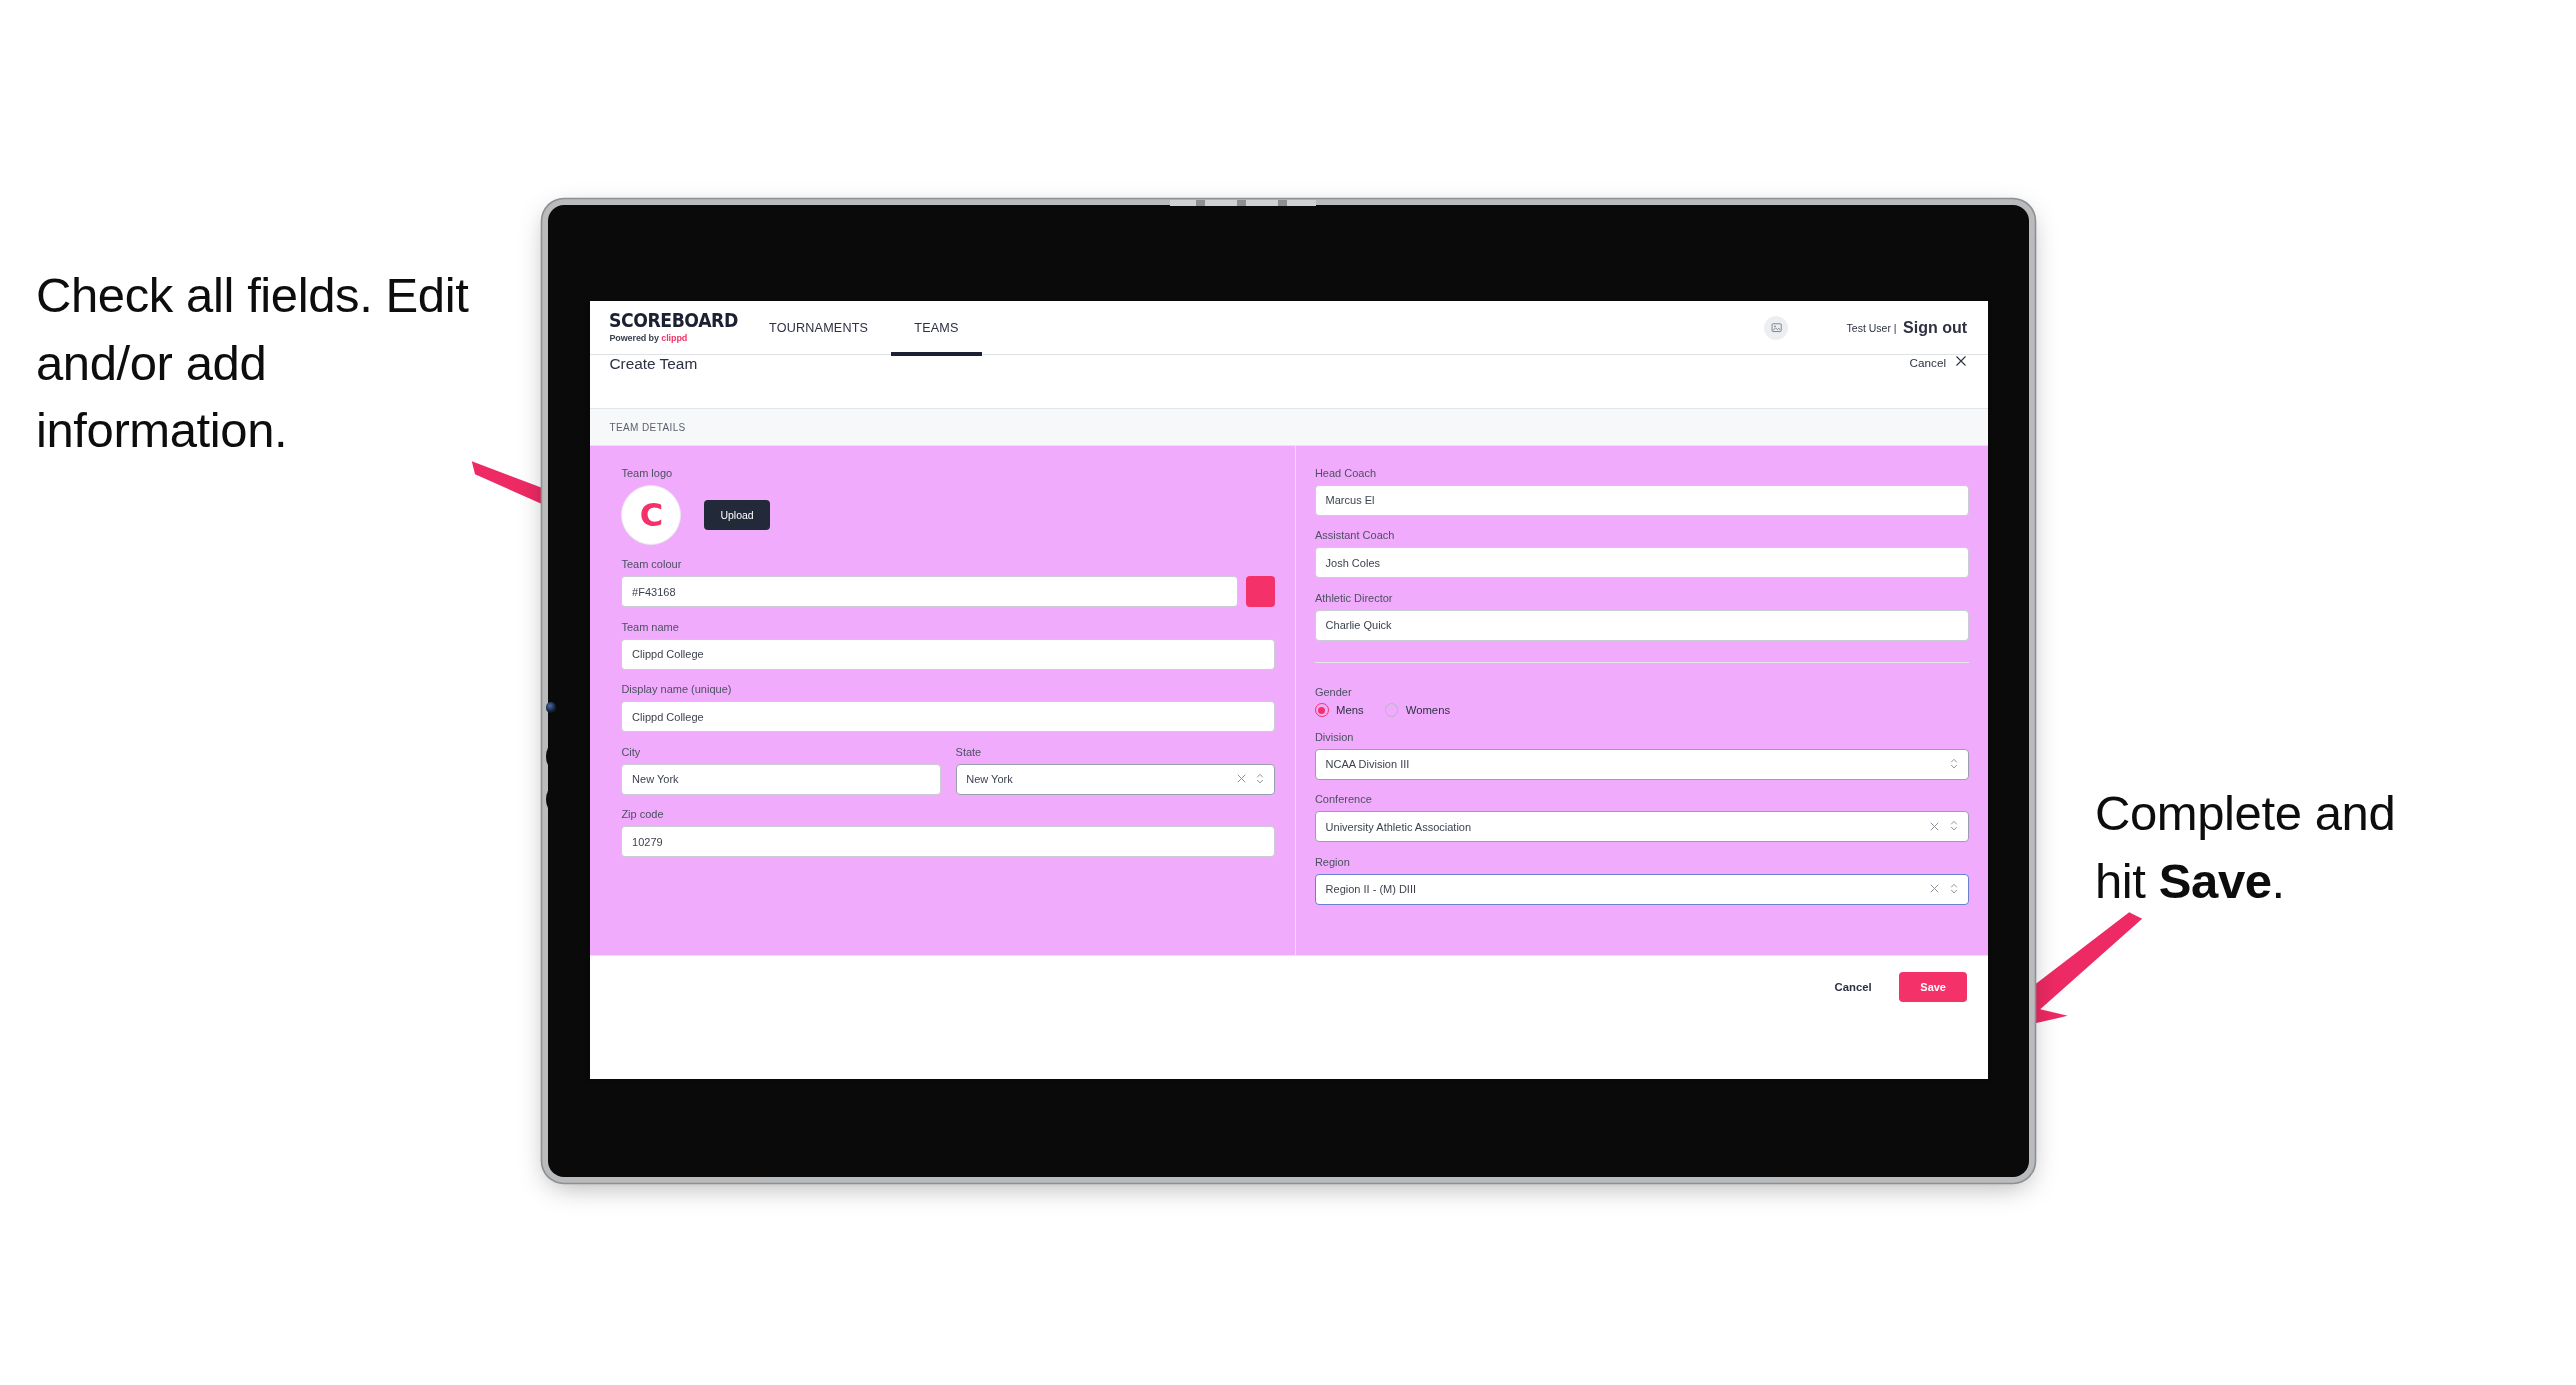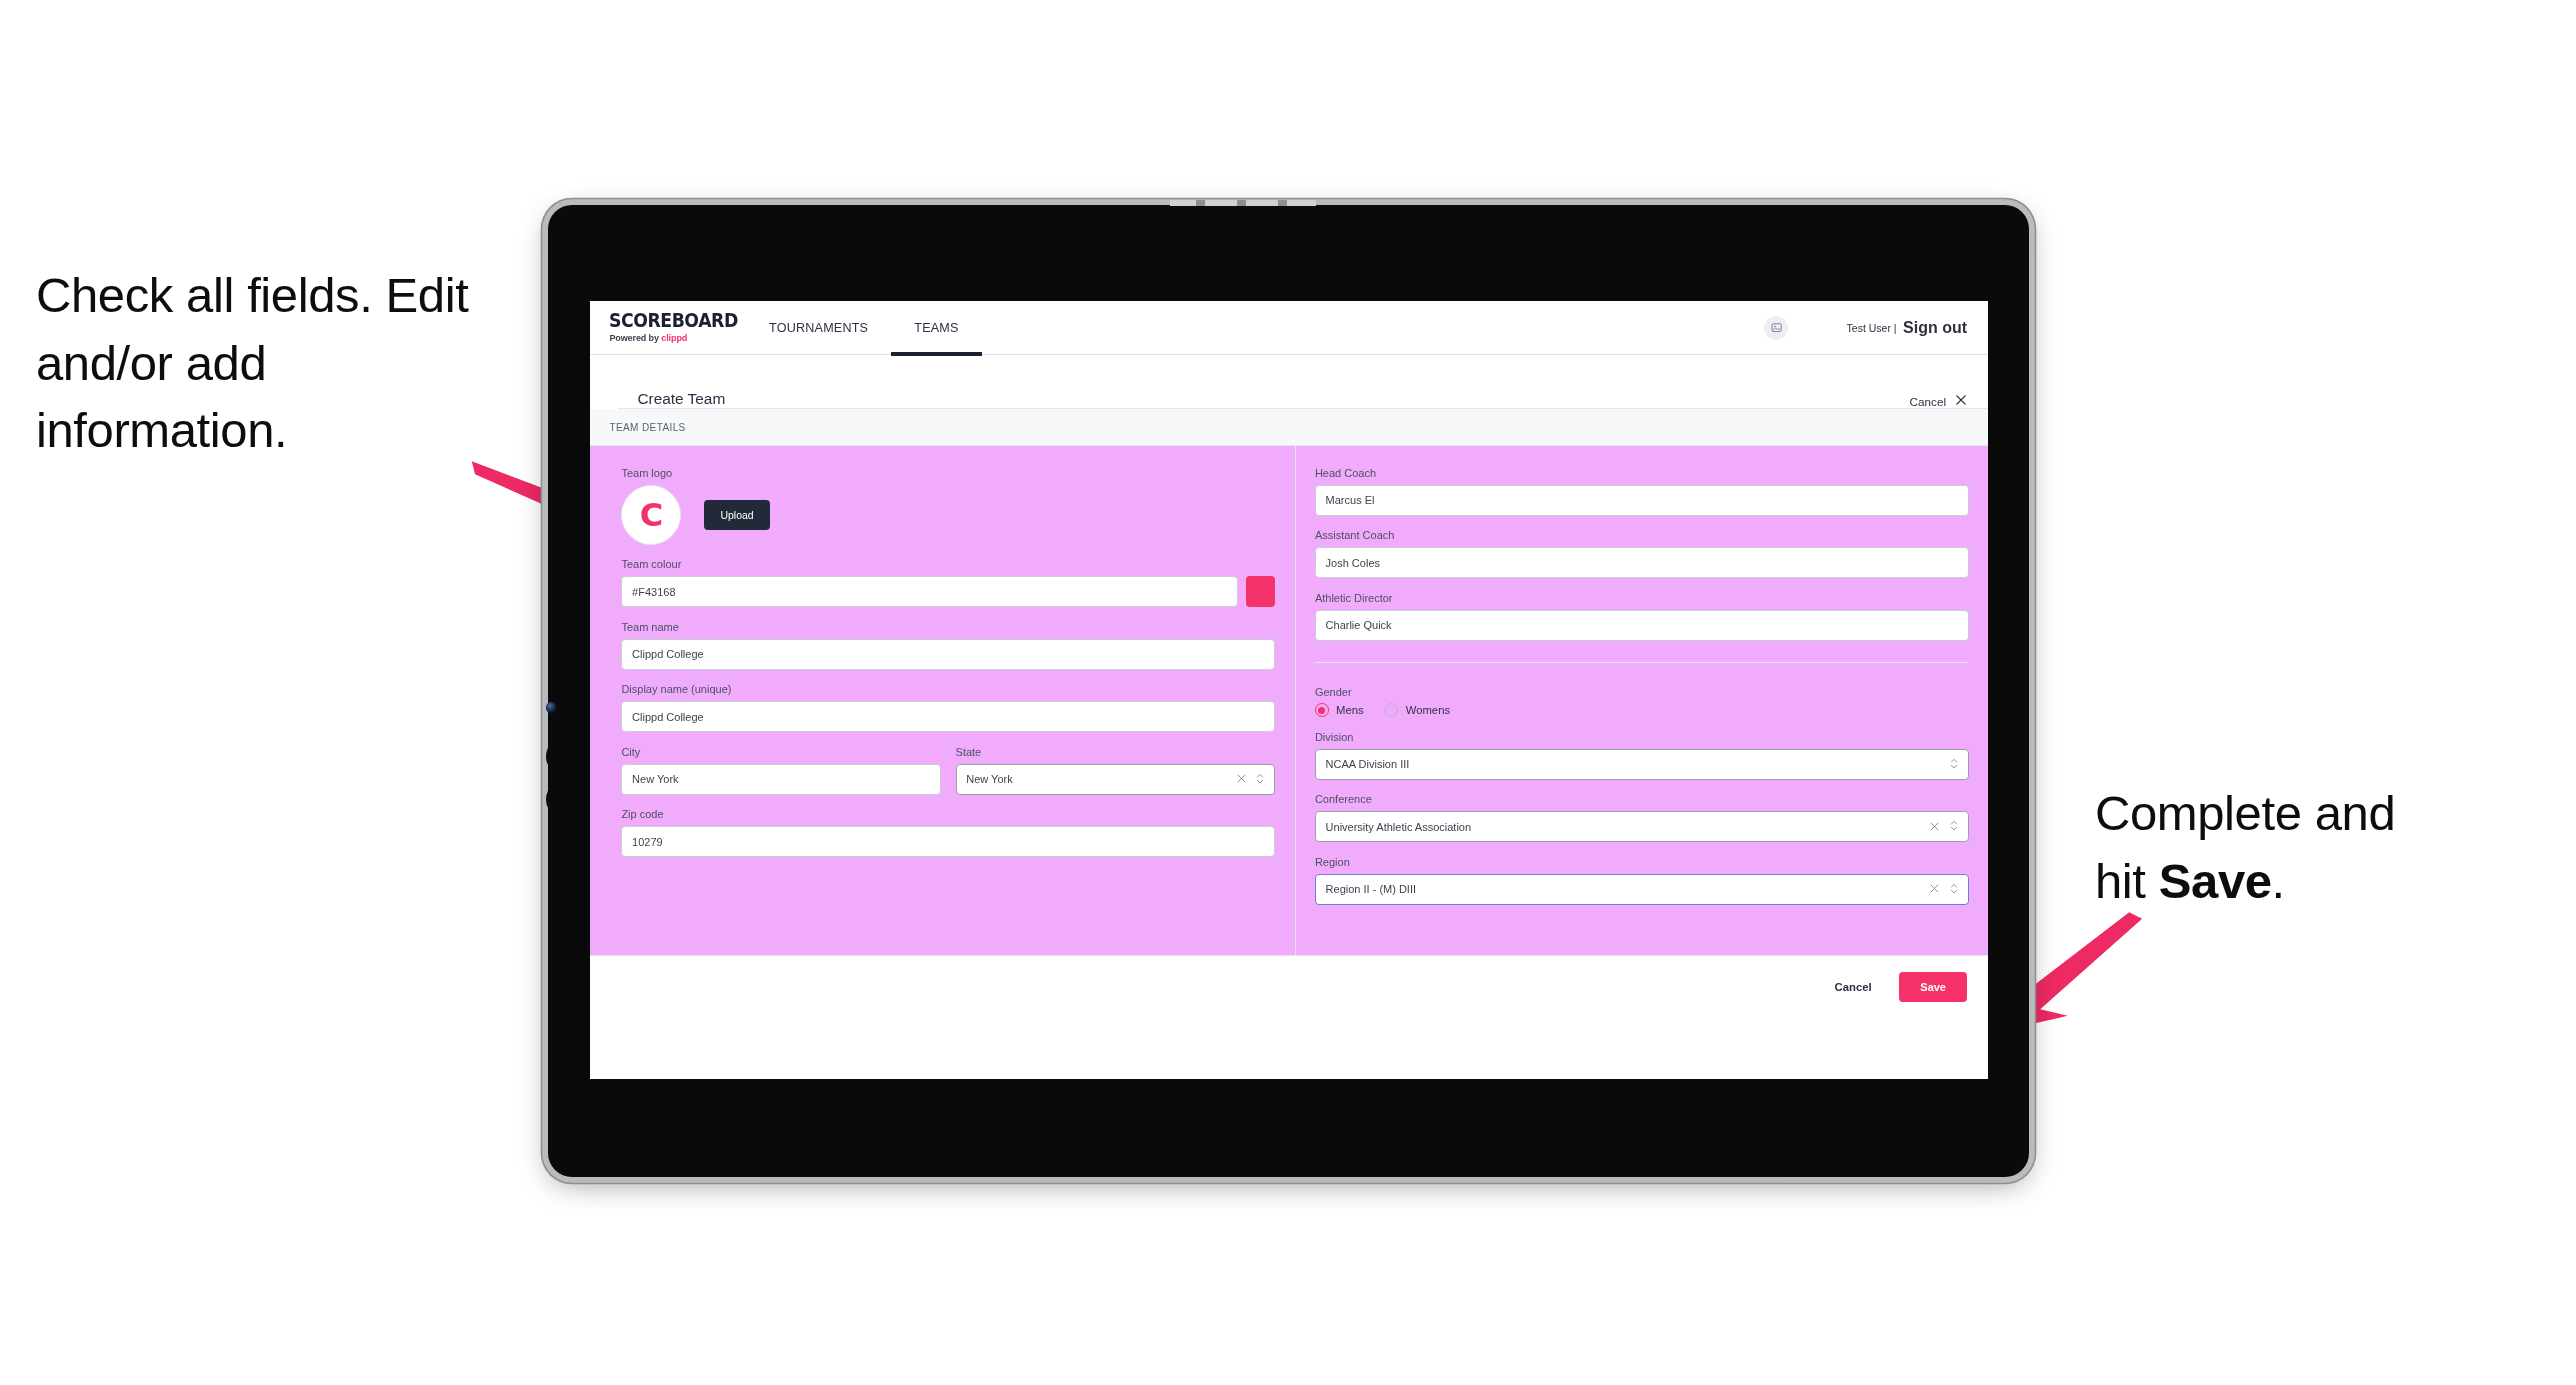--- a/index.html
+++ b/index.html
@@ -45,21 +45,21 @@
   #arrow-right { left: 1969px; top: 912px; width: 178px; height: 130px; }
 
   
   #tablet-device {
     position: absolute;
     left: 548px;
     top: 205px;
     width: 1481px;
     height: 972px;
     background: #0a0a0a;
-    border-radius: 24px;
+    border-radius: 16px;
     box-shadow:
       0 0 0 5.7px #b9bbbd,
       0 0 0 7.3px #8d9093,
       0 8px 27.6px rgba(0,0,0,0.35);
   }
   .device-btn {
     position: absolute;
     background: #0a0a0a;
     border-radius: 50%;
   }
@@ -175,26 +175,25 @@
     color: #2d3142;
     font-weight: 600;
     cursor: pointer;
     margin-left: -4.9px;
   }
 
   
   #page-header {
     height: 53px;
     display: flex;
-    align-items: flex-end;
+    align-items: flex-start;
     justify-content: space-between;
     padding: 0 21px 0 19.4px;
     border-bottom: 0.8px solid #e4e6e9;
     background: #fff;
-    margin-left: 28px;
   }
   #page-title { font-size: 15.4px; color: #2d3142; }
   #cancel-top {
     display: flex; align-items: center; gap: 9px;
     font-size: 11.7px; color: #2d3142; cursor: pointer;
   }
 
   
   #section-bar {
     height: 36px;

